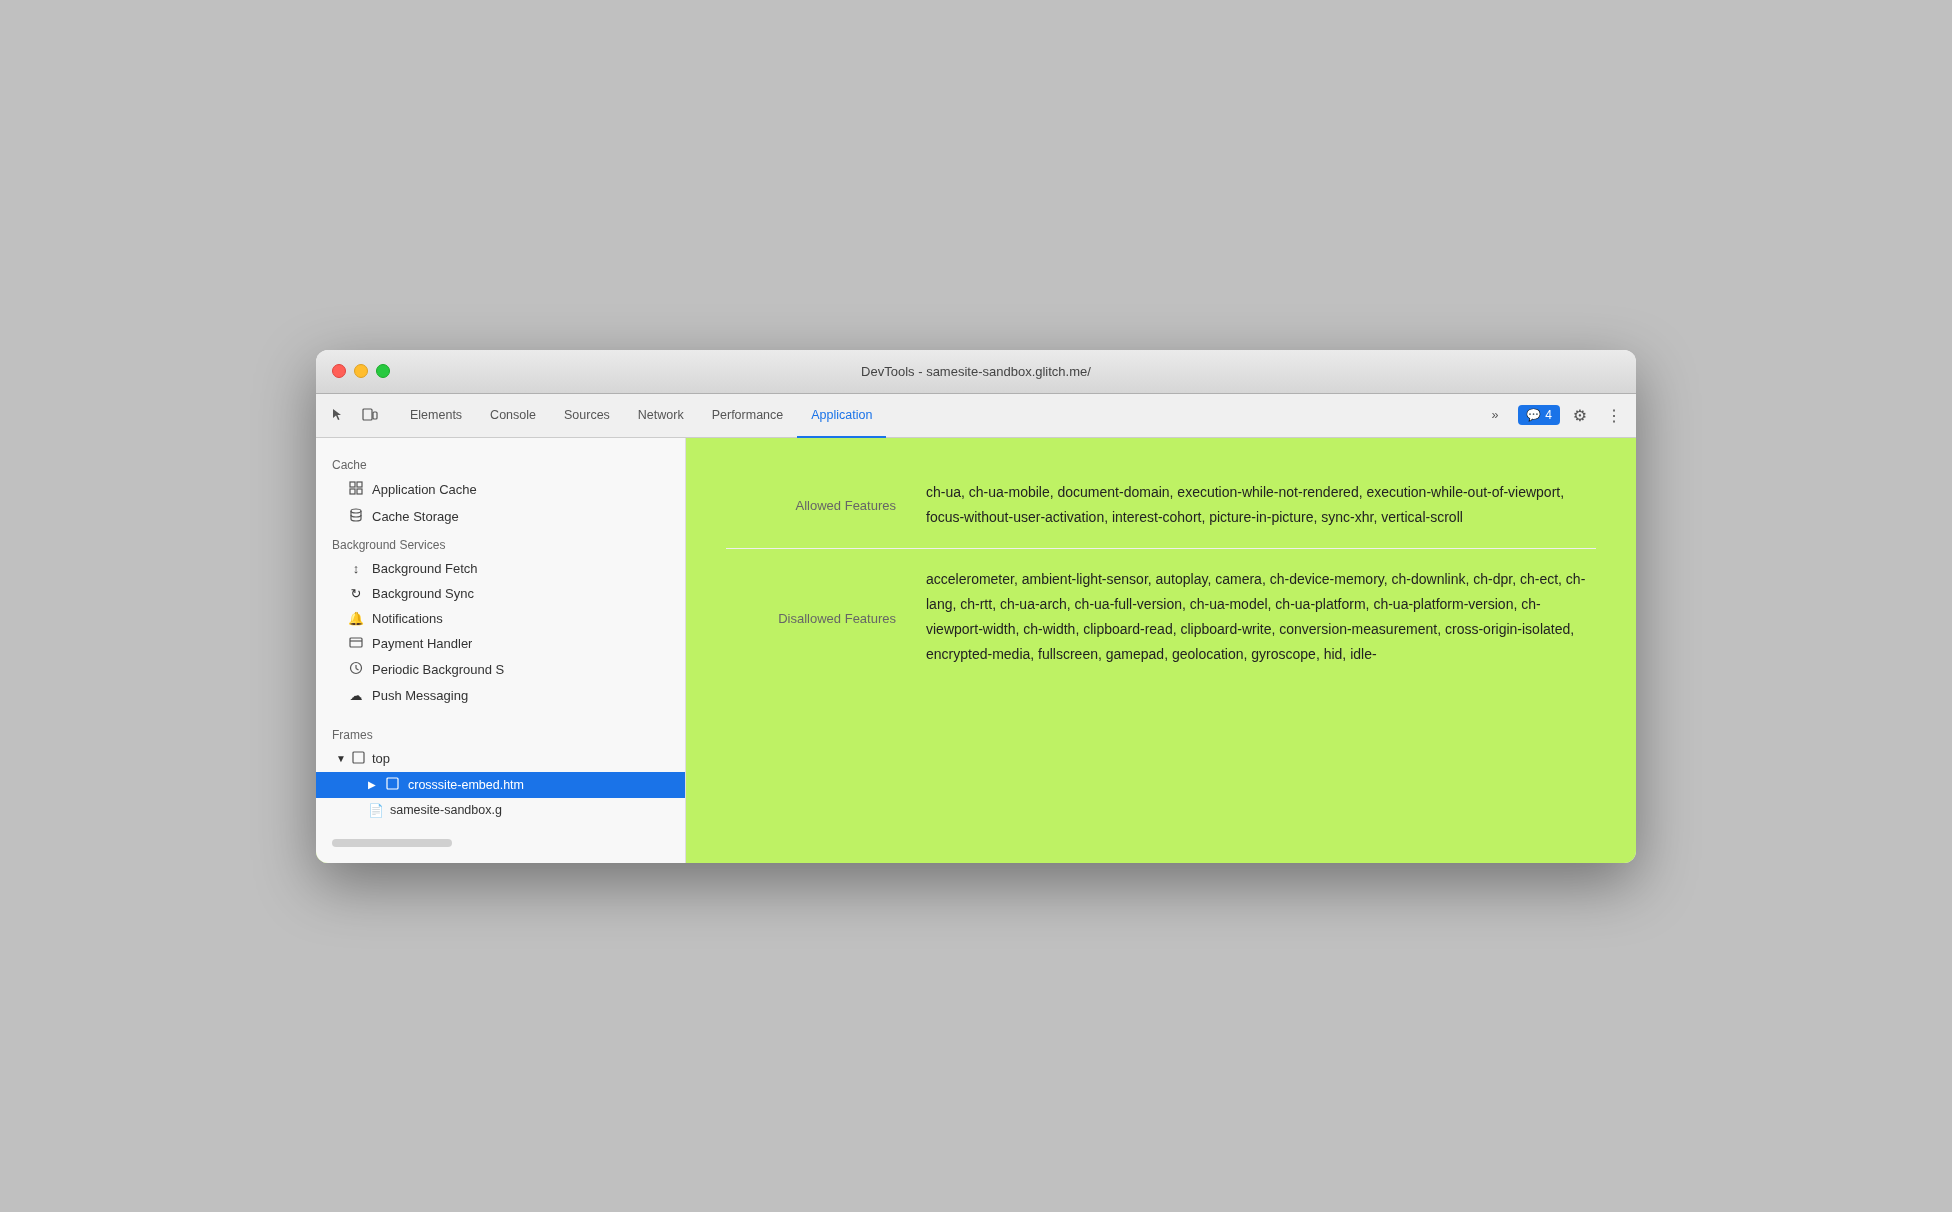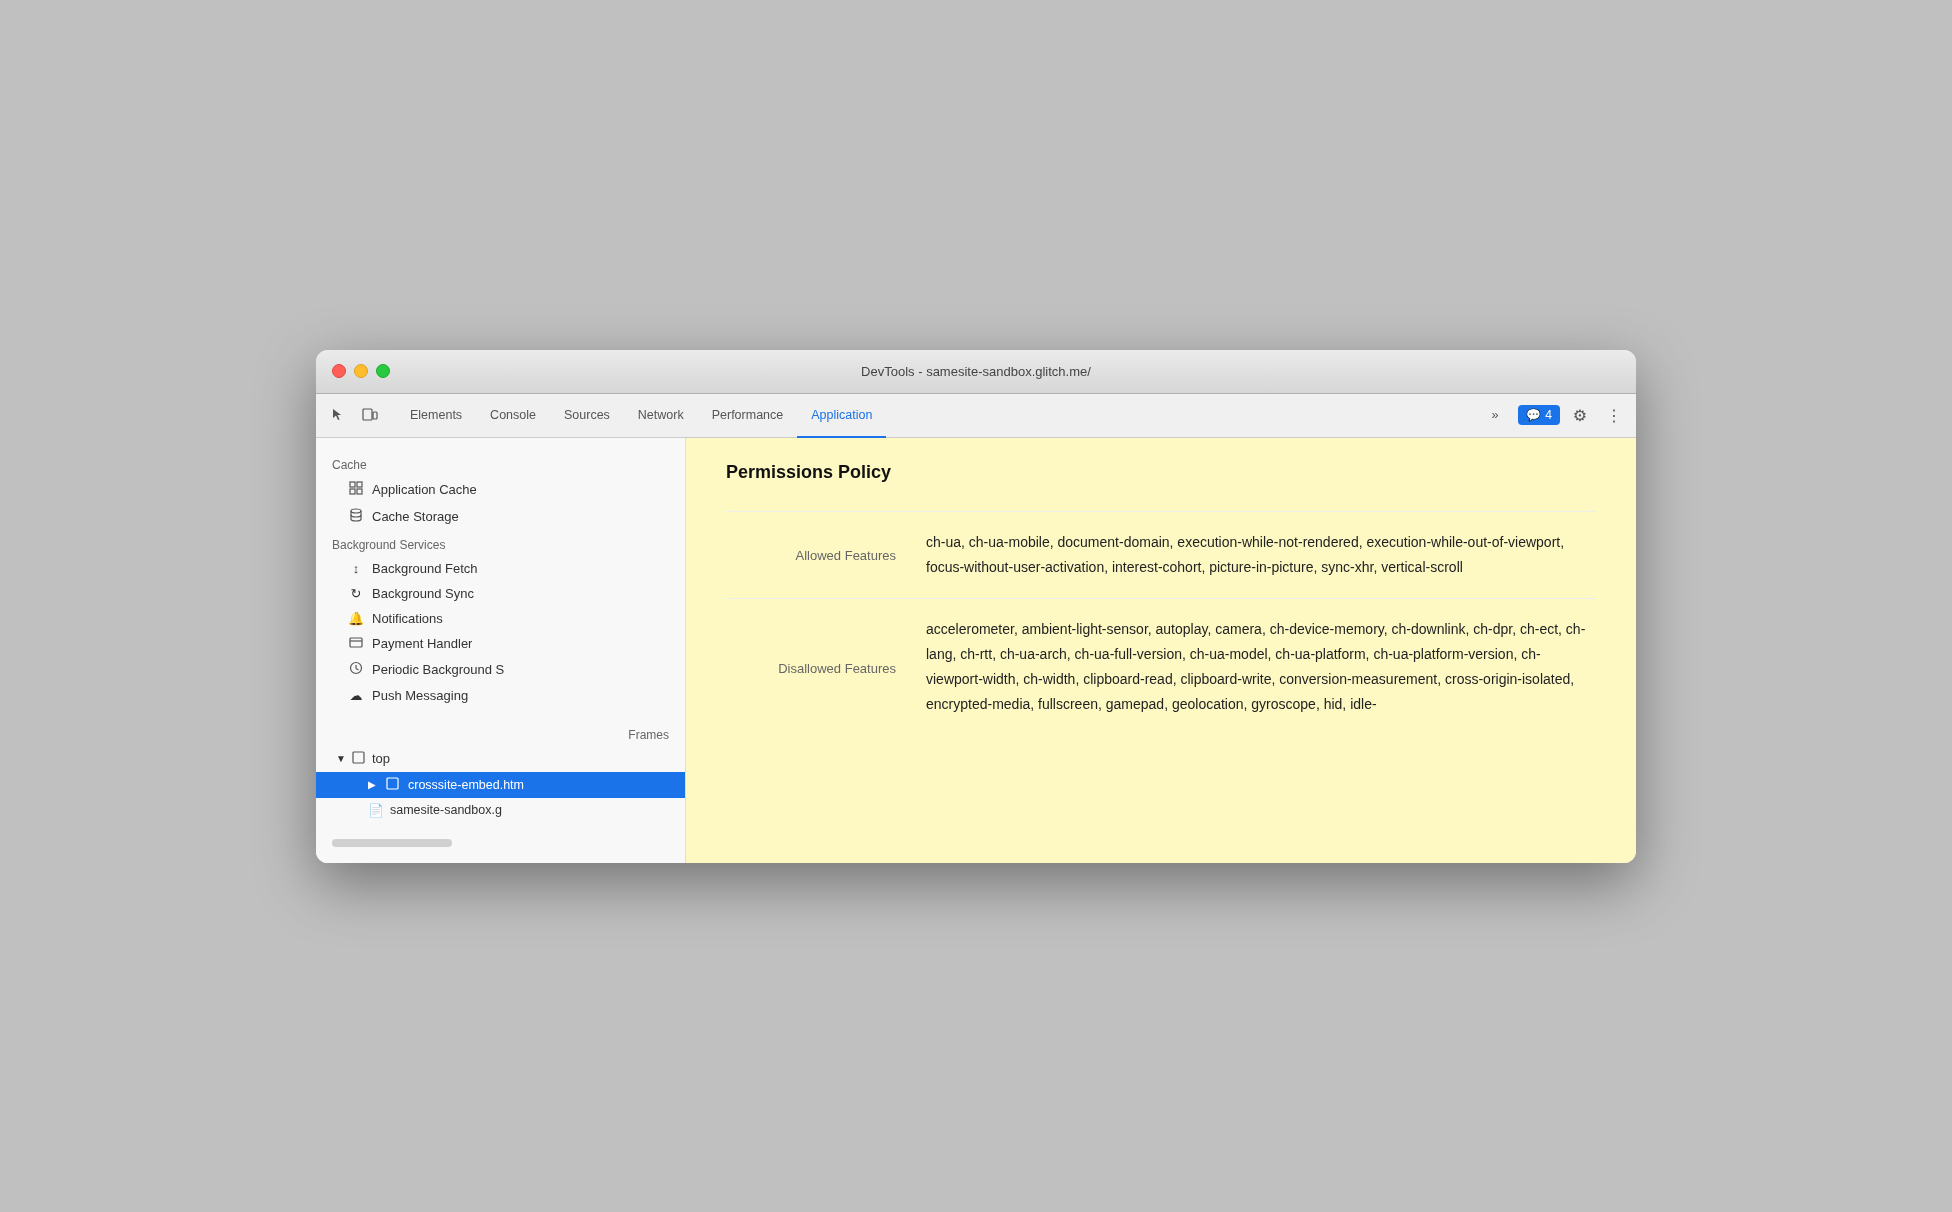--- a/index.html
+++ b/index.html
@@ -120,21 +120,21 @@
       border-radius: 4px;
       cursor: pointer;
       color: #555;
       font-size: 16px;
     }
     
     .main-area {
       display: flex;
       flex: 1;
       overflow: hidden;
-      background: #fef9c3;
+      background: #bef264;
     }
     
     .sidebar {
       width: 370px;
       min-width: 370px;
       background: #f8f8f8;
       border-right: 1px solid #ddd;
       overflow-y: auto;
       padding: 12px 0 12px 0;
       font-size: 13px;
@@ -354,21 +354,21 @@
             <line x1="7" y1="7.5" x2="9.5" y2="9" stroke="#555" stroke-width="1.2"></line>
           </svg>
         </span>
         <span class="item-label">Periodic Background S</span>
       </div>
       <div class="sidebar-item">
         <span class="item-icon">☁</span>
         <span class="item-label">Push Messaging</span>
       </div>
 
-      <div class="sidebar-section-label" style="margin-top:12px;text-align:right;">Frames</div>
+      <div class="sidebar-section-label" style="margin-top:12px;">Frames</div>
       <div class="sidebar-tree-item">
         <span class="tree-arrow">▼</span>
         <span class="tree-icon">
           <svg width="13" height="13" viewBox="0 0 13 13" fill="none">
             <rect x="1" y="1" width="11" height="11" rx="1" stroke="#555" stroke-width="1.2" fill="none"></rect>
           </svg>
         </span>
         <span style="font-size:13px; color:#333;">top</span>
       </div>
       <div class="sidebar-child active">
@@ -384,21 +384,20 @@
         <span class="tree-icon">📄</span>
         <span style="font-size:12.5px;">samesite-sandbox.g</span>
       </div>
 
       <div style="margin-top: 16px;">
         <div class="sidebar-bottom-scroll"></div>
       </div>
     </div>
 
     <div class="content-panel">
-      <div class="content-title">Permissions Policy</div>
 
       <div class="policy-row">
         <div class="policy-label">Allowed Features</div>
         <div class="policy-value">ch-ua, ch-ua-mobile, document-domain, execution-while-not-rendered, execution-while-out-of-viewport, focus-without-user-activation, interest-cohort, picture-in-picture, sync-xhr, vertical-scroll</div>
       </div>
 
       <div class="policy-row">
         <div class="policy-label">Disallowed Features</div>
         <div class="policy-value">accelerometer, ambient-light-sensor, autoplay, camera, ch-device-memory, ch-downlink, ch-dpr, ch-ect, ch-lang, ch-rtt, ch-ua-arch, ch-ua-full-version, ch-ua-model, ch-ua-platform, ch-ua-platform-version, ch-viewport-width, ch-width, clipboard-read, clipboard-write, conversion-measurement, cross-origin-isolated, encrypted-media, fullscreen, gamepad, geolocation, gyroscope, hid, idle-</div>
       </div>

